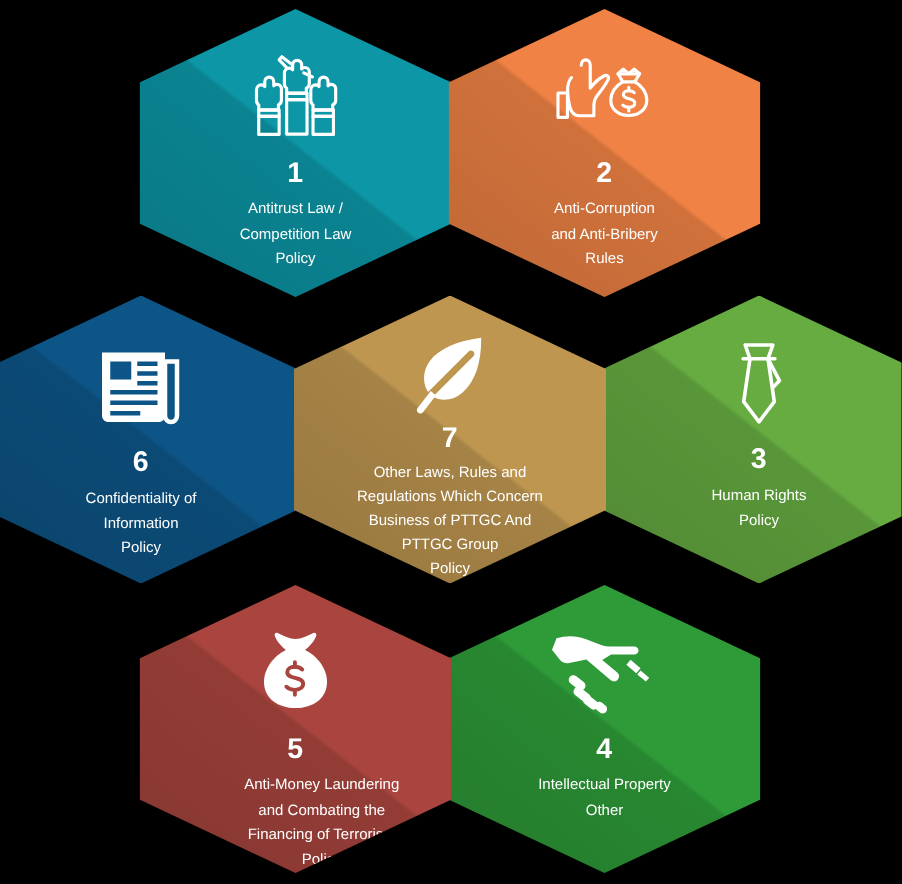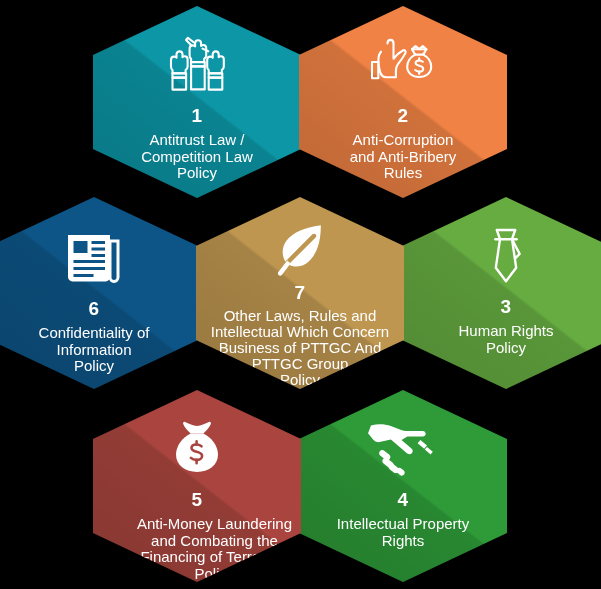--- a/index.html
+++ b/index.html
@@ -69,21 +69,21 @@
     color: #ffffff;
     font-size: 19px;
     font-weight: bold;
     line-height: 1;
     margin-top: 10px;
     letter-spacing: 0.3px;
   }
 
   .hex-label {
     color: #ffffff;
-    font-size: 15px;
+    font-size: 10px;
     line-height: 16.5px;
     text-align: center;
     margin-top: 7px;
     padding: 0 16px;
     box-sizing: border-box;
     white-space: pre-line;
   }
 
   
   #hex1 { left: 93px;  top: 6px;   background: #0c96a6; }
@@ -185,21 +185,21 @@
           <path d="M20.4 38.6c-1.3-1.1-3.3-.9-4.4 .5-1.1 1.4-.8 3.4 .6 4.4l5.1 4c1.3 1.1 3.3 .9 4.4-.5 1.1-1.4 .8-3.4-.6-4.4z"></path>
           <path d="M26.8 44.5c-1.3-1.1-3.3-.9-4.4 .5-1.1 1.4-.8 3.4 .6 4.4l3.8 3c1.3 1.1 3.3 .9 4.4-.5 1.1-1.4 .8-3.4-.6-4.4z"></path>
           <path d="M34.2 48.4c-1.2-1-3.1-.8-4.1 .5-1 1.3-.8 3.2 .5 4.2l2.4 1.9c1.2 1 3.1 .8 4.1-.5 1-1.3 .8-3.2-.5-4.2z"></path>
 
           <path d="M50.6 23.2l6.6 5.6 2.8-3.3-6.6-5.6z"></path>
           <path d="M57.8 29.6l5.8 4.8 2.2-2.6-5.8-4.8z"></path>
         </svg>
       </span>
       <span class="hex-num">4</span>
       <span class="hex-label">Intellectual Property
-Rights</span>
+Other</span>
     </div>
   </div>
 
   <div class="hex" id="hex5" style="background: rgb(169, 69, 62);">
     <div class="hex-inner">
       <span class="hex-icon">
         <svg width="58" height="60" viewBox="0 0 58 60" fill="#ffffff" stroke="none">
           <path d="M22.6 13.4C14.6 17.4 8 25.6 8 34.6 8 45.6 17.4 52 29 52s21-6.4 21-17.4c0-9-6.6-17.2-14.6-21.2z"></path>
           <path d="M22.6 13.4c-2.4-2-6-5.6-7.4-9.4-.5-1.4 .6-2.6 1.9-2 3.6 1.6 8 4 11.9 4s8.3-2.4 11.9-4c1.3-.6 2.4 .6 1.9 2-1.4 3.8-5 7.4-7.4 9.4z"></path>
           <path d="M33.5 26.3c-1.4-1.2-3.2-1.8-5.1-1.8-2.8 0-4.9 1.4-4.9 3.6 0 5 10.6 2.5 10.6 7.8 0 2.5-2.5 4-5.6 4-2.1 0-4.2-.7-5.6-2.1" fill="none" stroke="#a9453e" stroke-width="2.6" stroke-linecap="round"></path>
@@ -239,20 +239,20 @@
   <div class="hex" id="hex7" style="background: rgb(190, 150, 80);">
     <div class="hex-inner">
       <span class="hex-icon">
         <svg width="52" height="54" viewBox="0 0 52 54" fill="#ffffff" stroke="none">
           <path d="M46.8 2.2C30.4 4.4 18.6 9.6 12.6 17.6 7.6 24.2 7.6 32.6 11.4 38.4L38.4 11.3c.9-.9 2.3-.9 3.2 0 .9 .9 .9 2.3 0 3.2L14.6 41.5c6.1 3.6 14 2.2 19.6-2.6 8.6-7.4 12.8-20.2 12.6-36.7z"></path>
           <path d="M13.2 37.6L4.4 49c-.8 1-.6 2.4 .4 3.2 1 .8 2.4 .6 3.2-.4l8.6-11.2z"></path>
         </svg>
       </span>
       <span class="hex-num">7</span>
       <span class="hex-label">Other Laws, Rules and
-Intellectual Which Concern
+Regulations Which Concern
 Business of PTTGC And
 PTTGC Group
 Policy</span>
     </div>
   </div>
 
 </div>
 
 </body></html>

